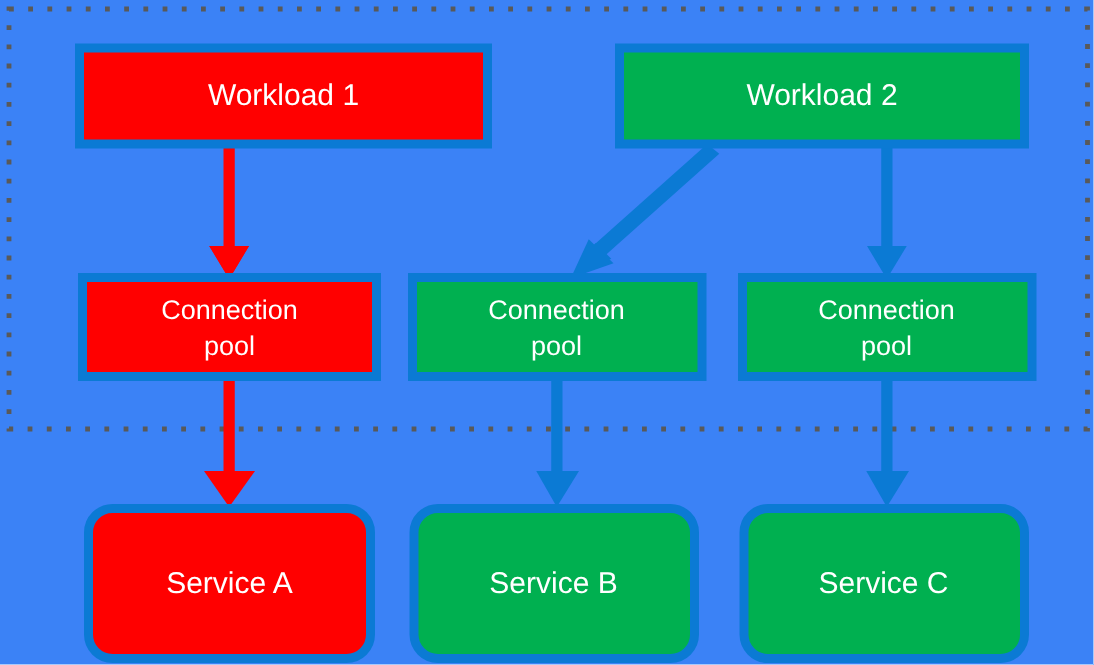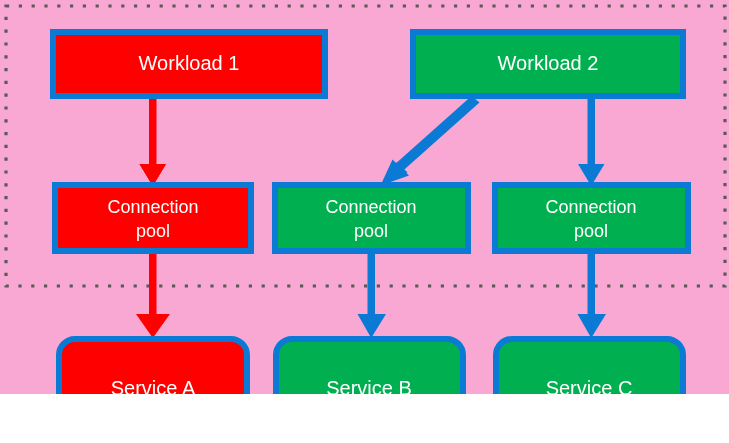--- a/index.html
+++ b/index.html
@@ -6,22 +6,22 @@
     margin: 0;
     padding: 0;
     background: #ffffff;
   }
   body {
     font-family: "Liberation Sans", sans-serif;
   }
   #canvas {
     position: relative;
     width: 729px;
-    height: 394px;
-    background: #f9a8d4;
+    height: 443px;
+    background: #3b82f6;
     overflow: hidden;
   }
   #diagram-svg {
     position: absolute;
     left: 0;
     top: 0;
     width: 729px;
     height: 443px;
   }
   .node-label {

